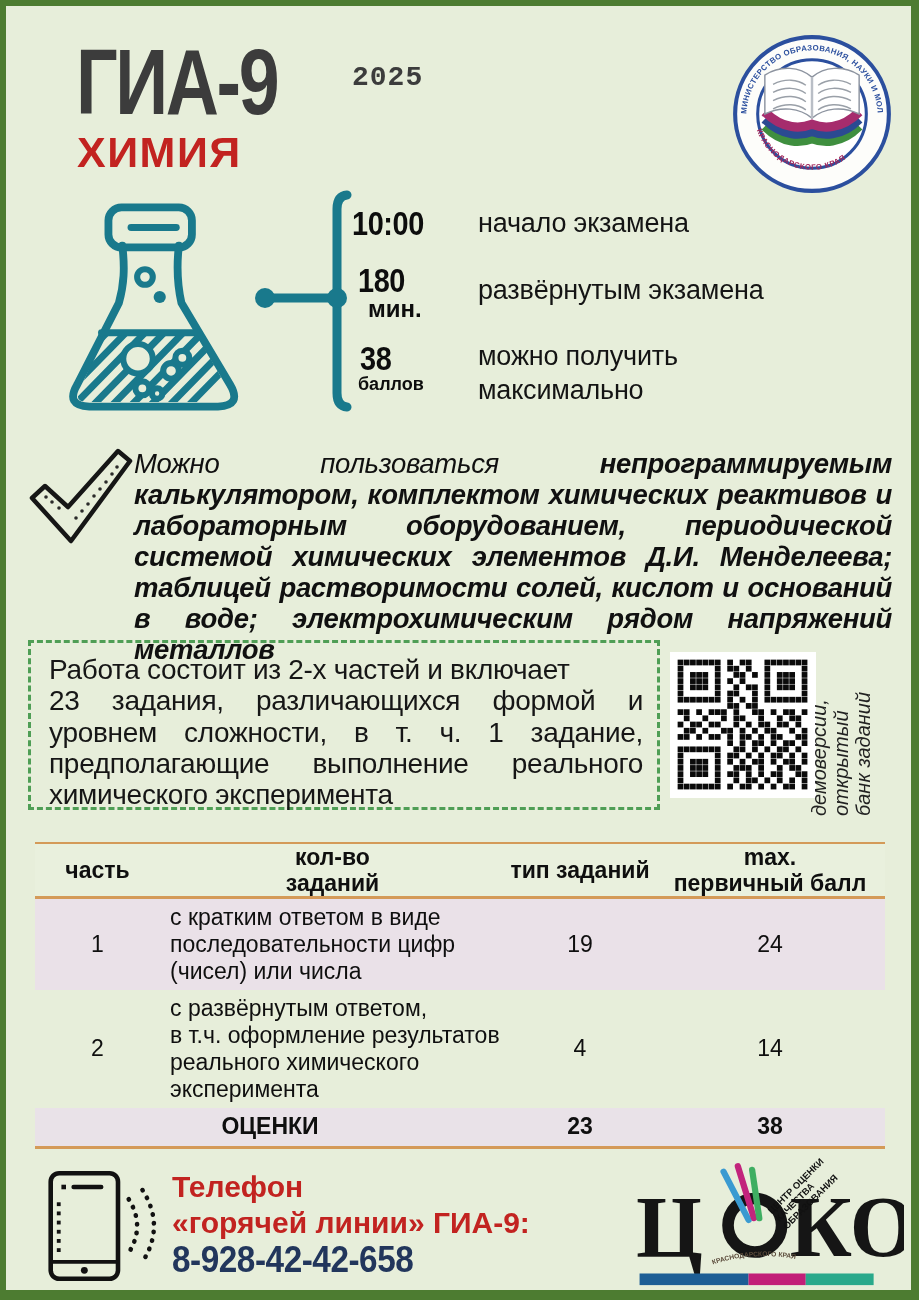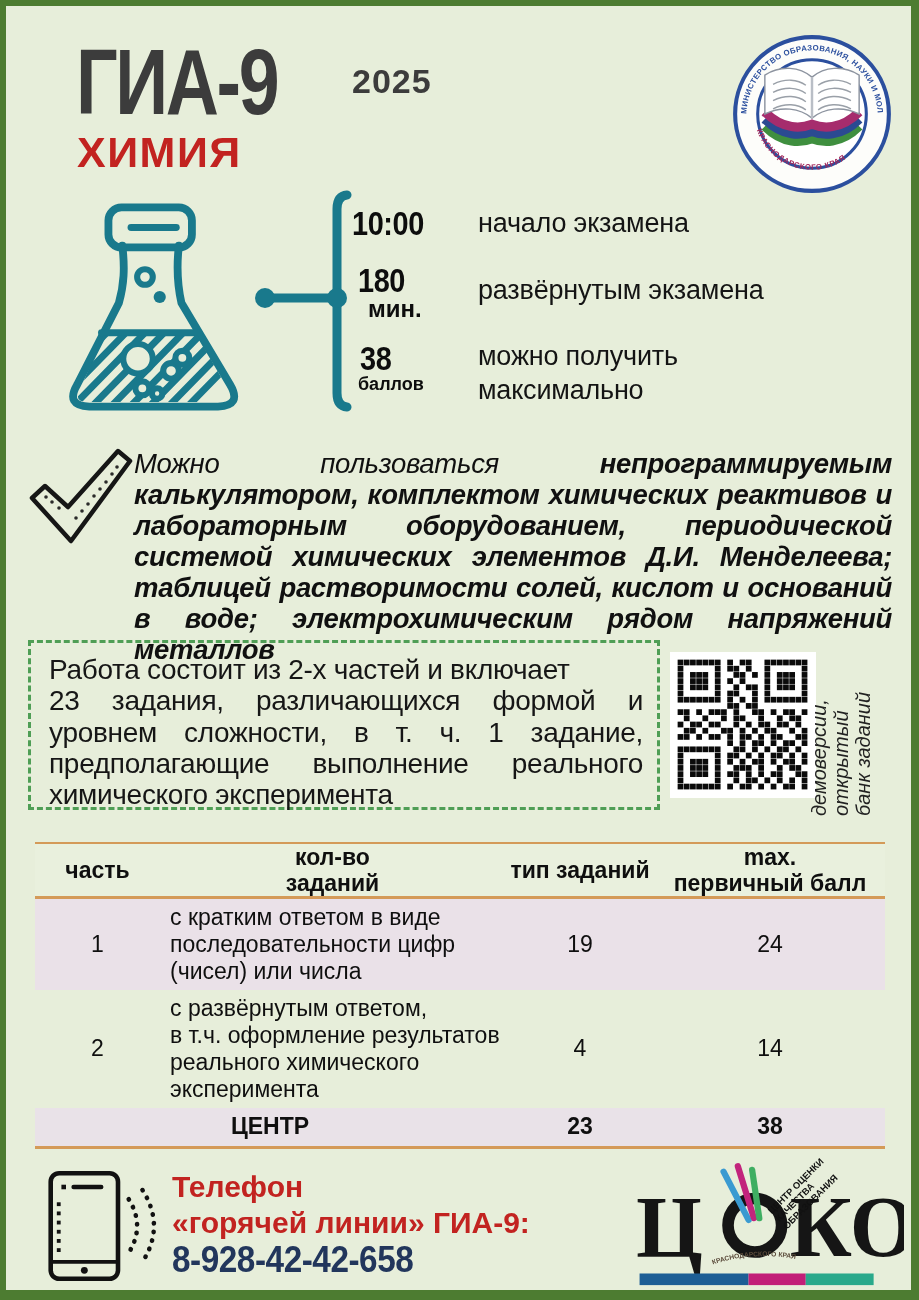--- a/index.html
+++ b/index.html
@@ -8,21 +8,21 @@
     background:#e7eeda;
     font-family:"Liberation Sans",sans-serif;
     color:#141414;
   }
   .frame{position:absolute;inset:0;border:6px solid #4d7c31;border-right-width:8px;border-bottom-width:10px;pointer-events:none;z-index:60;}
   .abs{position:absolute;}
 
   
   .title-main{left:76px;top:36px;font-size:92px;font-weight:bold;color:#3c3c3c;line-height:1;
     letter-spacing:-3px;transform:scaleX(0.80);transform-origin:left top;white-space:nowrap;}
-  .title-year{left:352px;top:64px;font-size:34px;font-weight:bold;color:#3c3c3c;letter-spacing:1px;line-height:1;}
+  .title-year{left:352px;top:64px;font-size:28px;font-weight:bold;color:#3c3c3c;letter-spacing:1px;line-height:1;font-family:Liberation Mono, monospace;}
   .subject{left:77px;top:131px;font-size:43px;font-weight:bold;color:#c22320;letter-spacing:1.5px;line-height:1;}
 
   
   .bignum{font-weight:bold;color:#0d0d0d;line-height:1;transform:scaleX(0.85);transform-origin:left top;
     font-size:34px;letter-spacing:-0.5px;white-space:nowrap;}
   .unit{font-weight:bold;color:#0d0d0d;line-height:1;}
   .tl-label{font-size:27px;color:#141414;line-height:1.25;letter-spacing:-0.2px;white-space:pre-line;}
 
   
   .allowed{left:134px;top:420px;width:758px;font-style:italic;font-size:27.5px;line-height:1.13;
@@ -462,21 +462,21 @@
     <div class="cell-c">2</div>
     <div class="cell-type">с развёрнутым ответом,
 в т.ч. оформление результатов
 реального химического
 эксперимента</div>
     <div class="cell-c">4</div>
     <div class="cell-c">14</div>
   </div>
 
   <div class="t-total">
-    <div>ЦЕНТР</div>
+    <div>ОЦЕНКИ</div>
     <div>23</div>
     <div>38</div>
   </div>
   <div class="t-line thick"></div>
 </div>
 
 <div class="abs" style="left:40px;top:1156px;width:130px;height:140px;">
   <svg viewBox="0 0 170 150" width="130" height="140">
     <g stroke="#111" fill="none" stroke-linecap="round">
       <rect x="14" y="6" width="88" height="138" rx="11" stroke-width="6"></rect>

